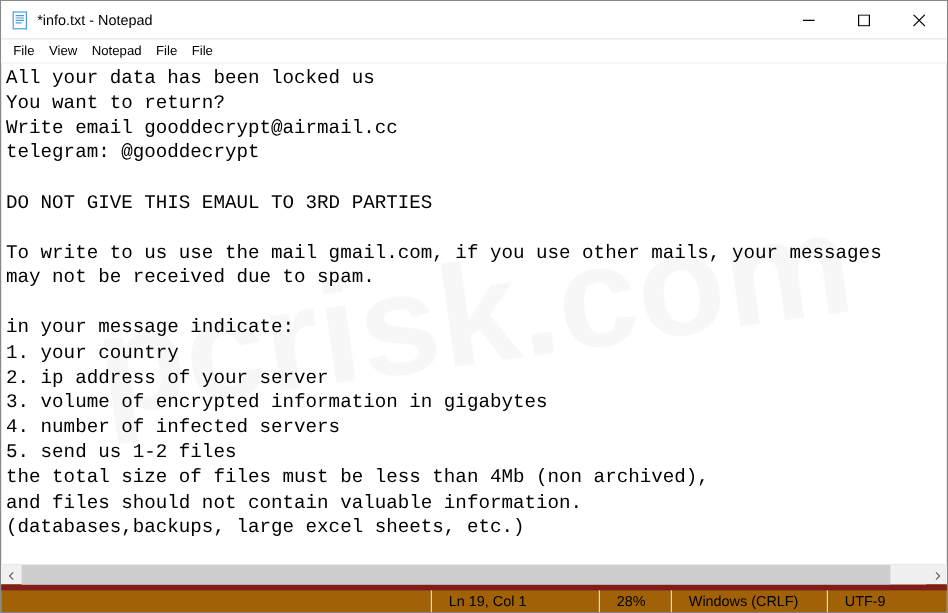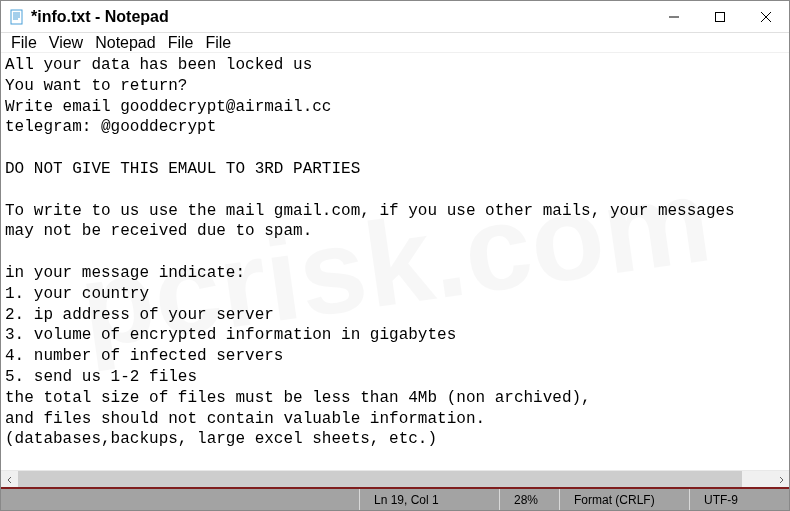--- a/index.html
+++ b/index.html
@@ -32,24 +32,23 @@
     .titlebar-icon {
       width: 16px;
       height: 16px;
       margin-left: 8px;
       margin-right: 6px;
       display: flex;
       align-items: center;
       justify-content: center;
     }
     .titlebar-title {
-      font-size: 16px;
+      font-size: 12px;
       color: #000;
       flex: 1;
-      font-weight: bold;
     }
     .titlebar-controls {
       display: flex;
       height: 100%;
     }
     .titlebar-btn {
       width: 46px;
       height: 100%;
       display: flex;
       align-items: center;
@@ -62,21 +61,21 @@
     }
     .menubar {
       height: 20px;
       background: #ffffff;
       display: flex;
       align-items: center;
       padding-left: 4px;
       border-bottom: 1px solid #f0f0f0;
     }
     .menu-item {
-      font-size: 16px;
+      font-size: 11px;
       padding: 2px 6px;
       cursor: default;
       text-align: right;
     }
     .editor {
       flex: 1;
       padding: 2px 4px;
       font-family: Consolas, "Courier New", monospace;
       font-size: 16px;
       line-height: 1.3;
@@ -109,24 +108,24 @@
     .scroll-thumb {
       position: absolute;
       left: 0;
       top: 0;
       height: 100%;
       width: 96%;
       background: #cdcdcd;
     }
     .statusbar {
       height: 23px;
-      background: #a3a3a3;
+      background: #a16207;
       display: flex;
       font-size: 12px;
-      border-top: 2px solid #7f1d1d;
+      border-top: 5px solid #7f1d1d;
     }
     .status-cell {
       padding: 0 14px;
       border-left: 1px solid #d8d8d8;
       height: 100%;
       display: flex;
       align-items: center;
     }
     .status-spacer {
       flex: 1;
@@ -222,16 +221,16 @@
       <svg width="8" height="8" viewBox="0 0 8 8">
           <path d="M3 1 L6 4 L3 7" fill="none" stroke="#606060" stroke-width="1"></path>
         </svg>
     </div>
   </div>
 
   <div class="statusbar">
     <div class="status-spacer"></div>
     <div class="status-cell" style="min-width:140px">Ln 19, Col 1</div>
     <div class="status-cell" style="min-width:60px">28%</div>
-    <div class="status-cell" style="min-width:130px">Format (CRLF)</div>
+    <div class="status-cell" style="min-width:130px">Windows (CRLF)</div>
     <div class="status-cell" style="min-width:100px">UTF-9</div>
   </div>
 </div>
 
 </body></html>

